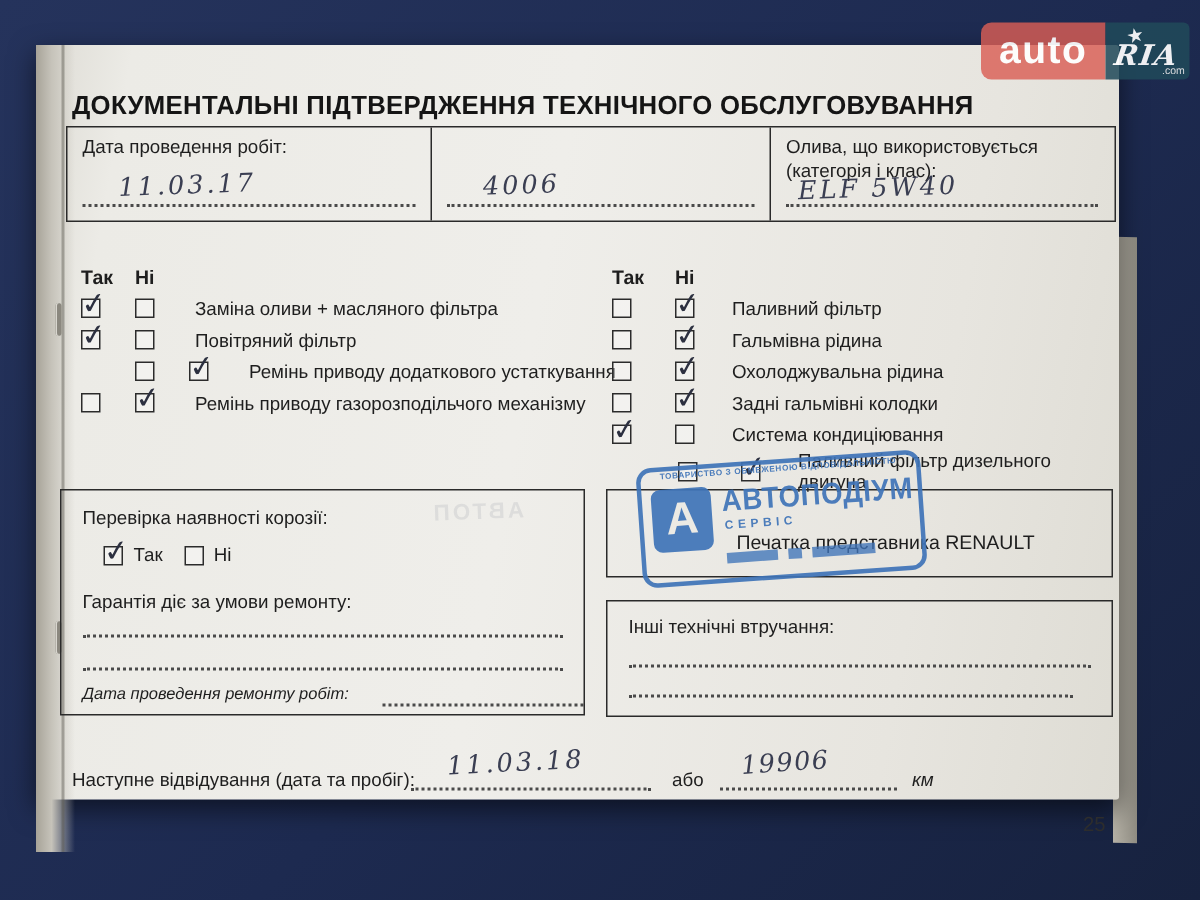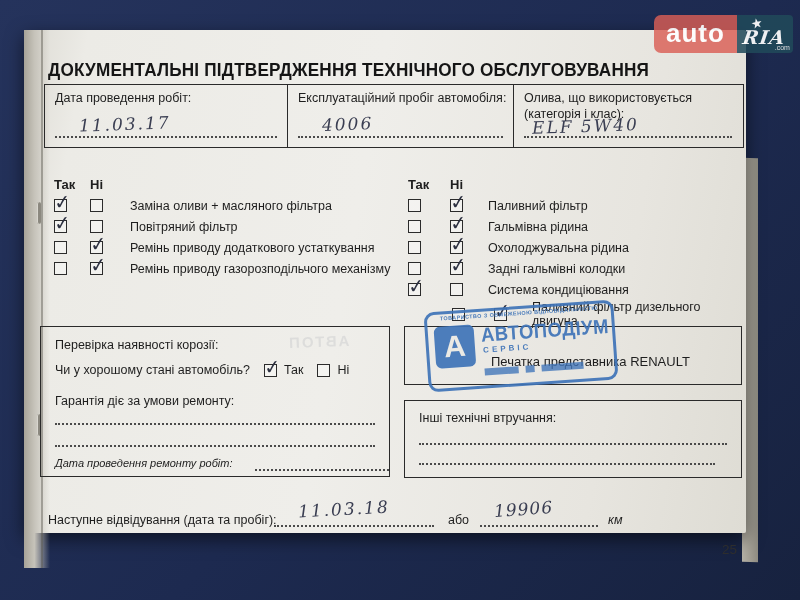--- a/index.html
+++ b/index.html
@@ -149,21 +149,20 @@
 
   <div class="title printed">ДОКУМЕНТАЛЬНІ ПІДТВЕРДЖЕННЯ ТЕХНІЧНОГО ОБСЛУГОВУВАННЯ</div>
 
   <div class="top-table">
     <div class="top-cell" style="width:243px">
       <div class="lbl printed">Дата проведення робіт:</div>
       <div class="cell-line dotline"></div>
       <div class="cell-value hand">11.03.17</div>
     </div>
     <div class="top-cell" style="width:226px">
-      <div class="lbl printed">Експлуатаційний пробіг автомобіля:</div>
       <div class="cell-line dotline"></div>
       <div class="cell-value hand">4006</div>
     </div>
     <div class="top-cell" style="width:228px">
       <div class="lbl printed" style="right:8px">Олива, що використовується (категорія і клас):</div>
       <div class="cell-line dotline"></div>
       <div class="cell-value hand" style="left:18px;bottom:11px">ELF 5W40</div>
     </div>
   </div>
 
@@ -176,21 +175,21 @@
     <div class="chk-grid chk-row" style="grid-template-columns:36px 40px auto;">
       <span class="cb cb-yes checked"></span>
       <span class="cb cb-no"></span>
       <span class="chk-label printed">Заміна оливи + масляного фільтра</span>
     </div>
     <div class="chk-grid chk-row" style="grid-template-columns:36px 40px auto;">
       <span class="cb cb-yes checked"></span>
       <span class="cb cb-no"></span>
       <span class="chk-label printed">Повітряний фільтр</span>
     </div>
-    <div class="chk-grid chk-row" style="grid-template-columns:36px 40px auto;">
+    <div class="chk-grid chk-row" style="grid-template-columns:36px 40px auto;margin-left:36px;">
       <span class="cb cb-yes"></span>
       <span class="cb cb-no checked"></span>
       <span class="chk-label printed">Ремінь приводу додаткового устаткування</span>
     </div>
     <div class="chk-grid chk-row" style="grid-template-columns:36px 40px auto;">
       <span class="cb cb-yes"></span>
       <span class="cb cb-no checked"></span>
       <span class="chk-label printed">Ремінь приводу газорозподільчого механізму</span>
     </div>
   </div>
@@ -231,21 +230,20 @@
       <span class="cb cb-no checked"></span>
       <span class="chk-label printed">Паливний фільтр дизельного двигуна</span>
     </div>
   </div>
 
   <div class="box corr-box">
     <div class="ghost">АВТОП</div>
     <div class="corr-inner">
       <div class="corr-line1 printed">Перевірка наявності корозії:</div>
       <div class="corr-q printed">
-        <span>Чи у хорошому стані автомобіль?</span>
         <span class="cb cb-yes checked"></span>
         <span>Так</span>
         <span class="cb cb-no"></span>
         <span>Ні</span>
       </div>
       <div class="corr-line3 printed">Гарантія діє за умови ремонту:</div>
     </div>
     <div class="corr-dl1 dotline"></div>
     <div class="corr-dl2 dotline"></div>
     <div class="corr-date printed">

